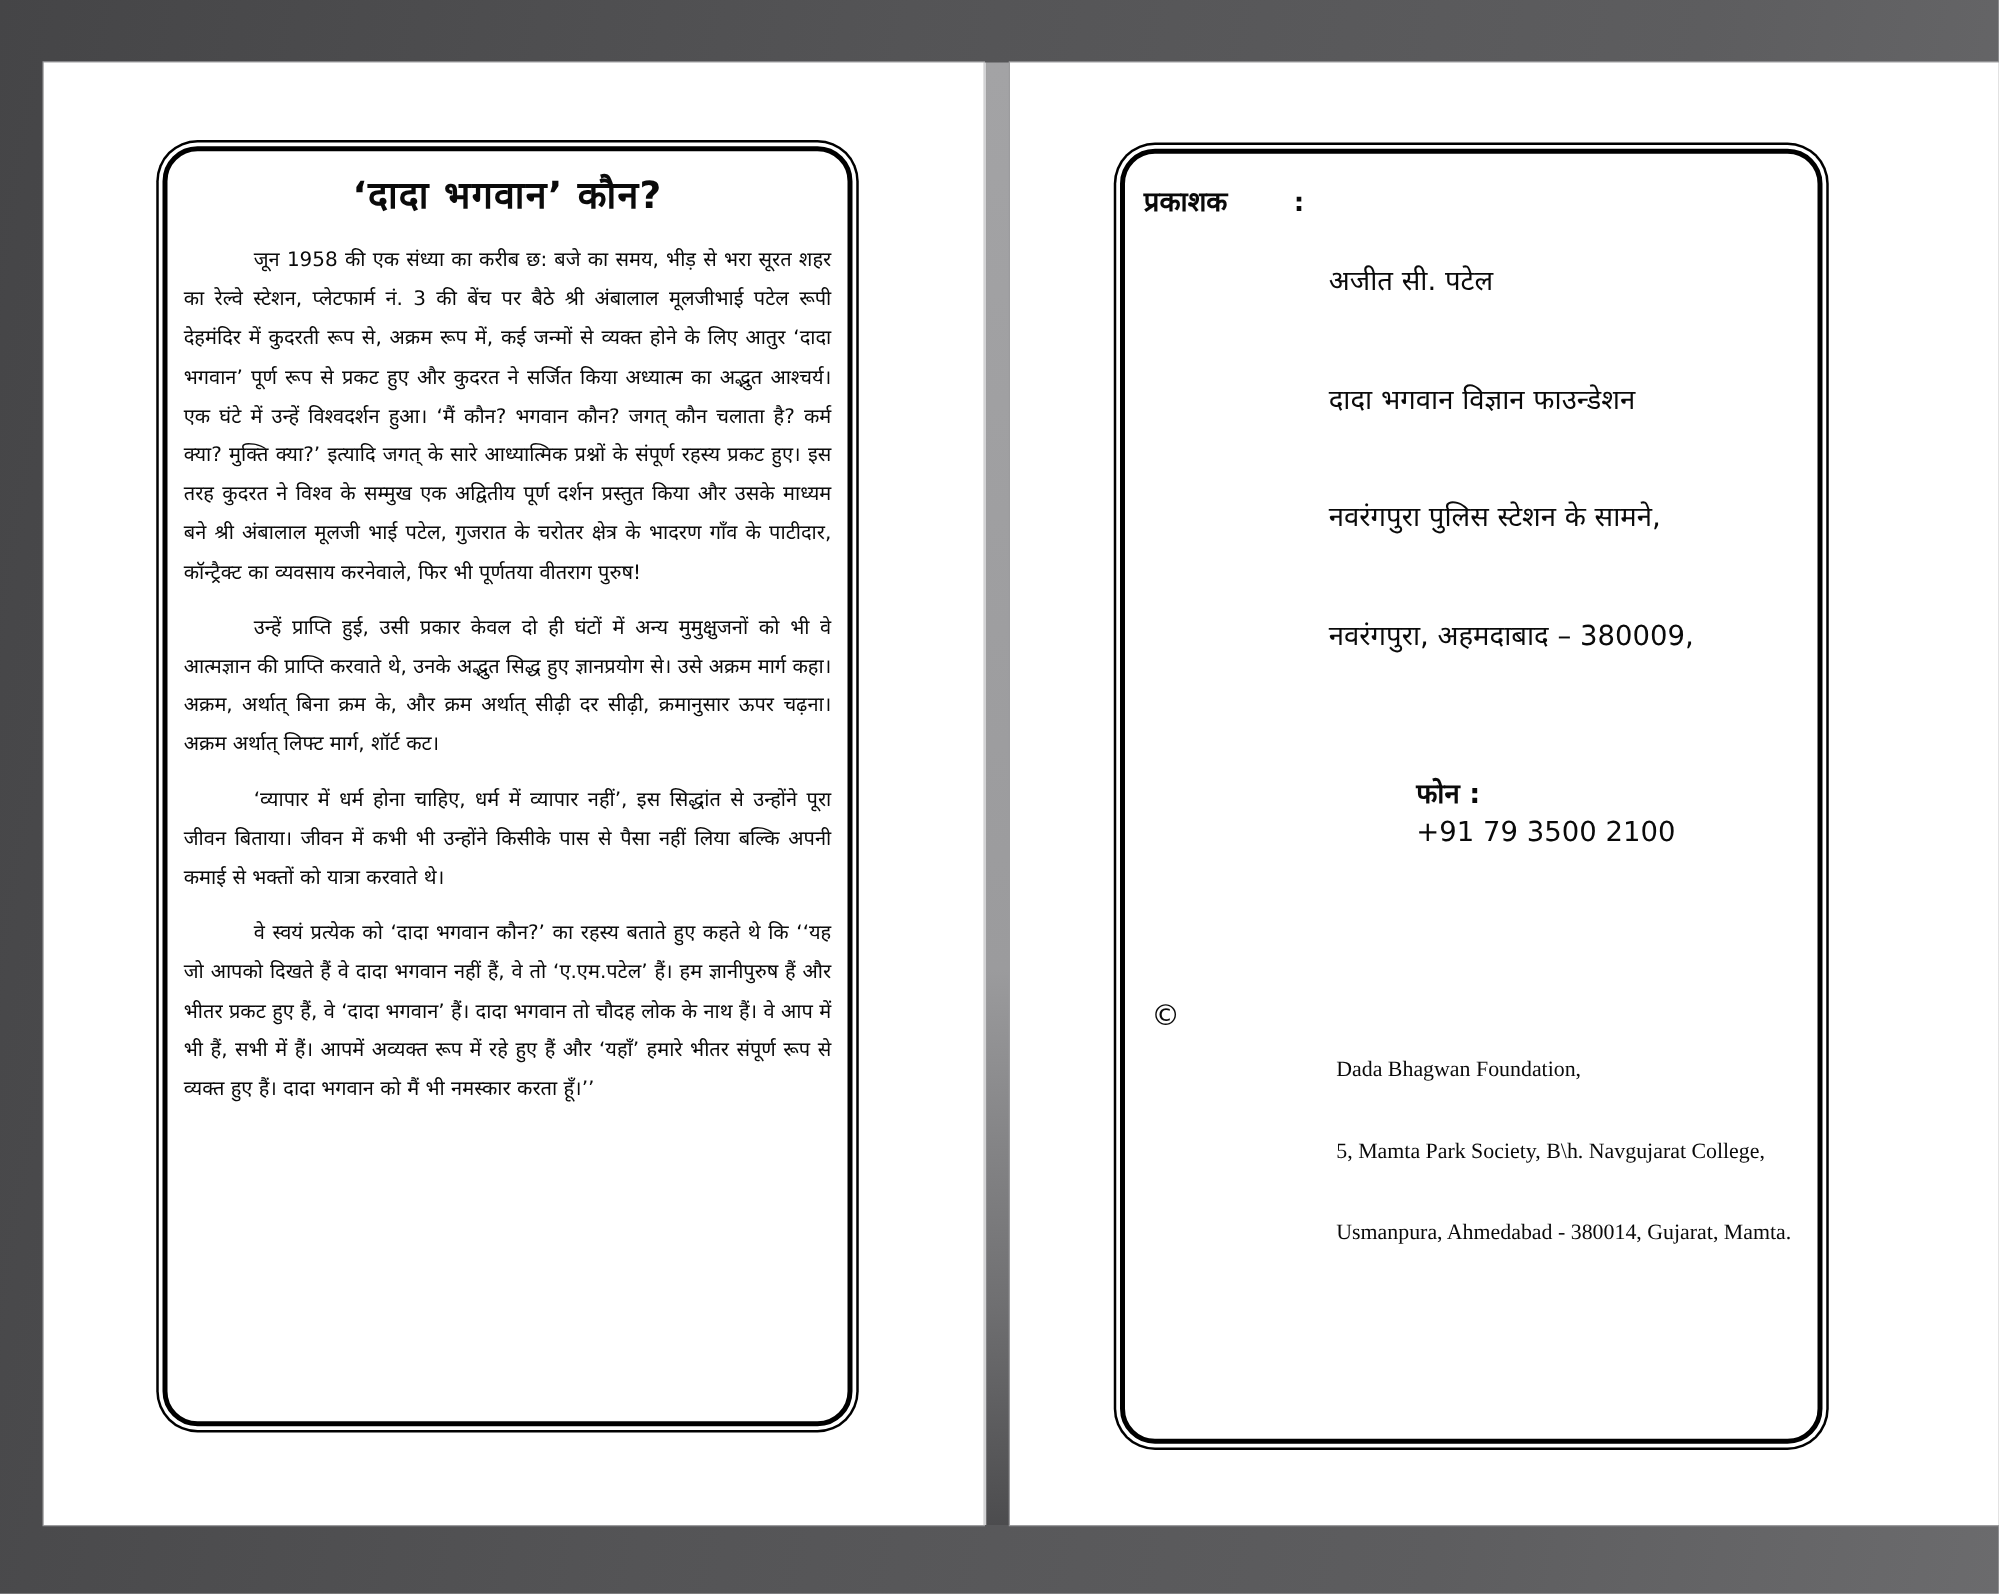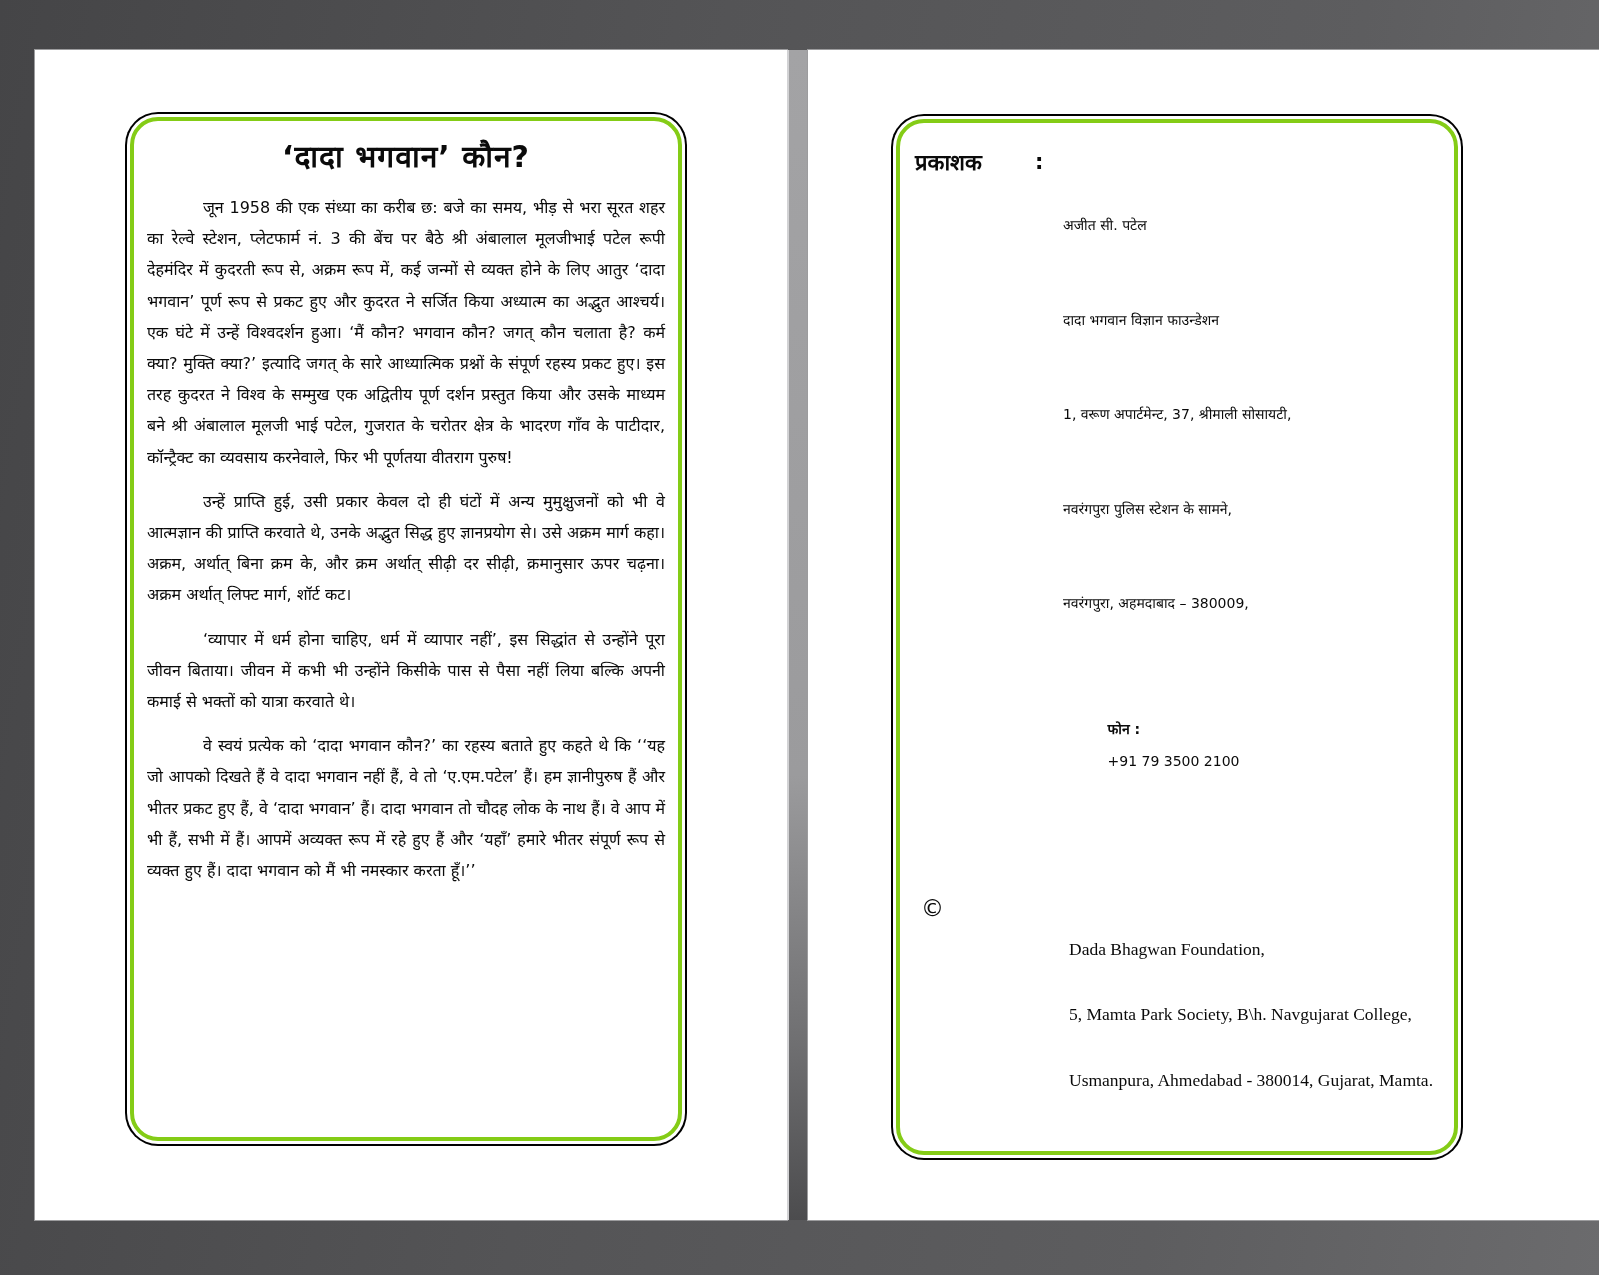--- a/index.html
+++ b/index.html
@@ -10,21 +10,21 @@
   }
   .page{position:absolute;top:50px;height:1170px;background:#ffffff;box-shadow:0 0 0 1px #9c9c9e;}
   #left-page{left:35px;width:752px;}
   #right-page{left:808px;width:755px;padding-left:48px;}
   #gutter{
     position:absolute;left:787px;top:50px;width:21px;height:1170px;
     background:linear-gradient(180deg,#a3a3a5 0%,#9b9b9d 62%,#6f6f71 85%,#4c4c4e 100%);
     border-left:2px solid #d2d2d4;
   }
   .frame{
-    position:absolute;background:#fff;border:4px solid #84cc16;border-radius:28px;
+    position:absolute;background:#fff;border:4px solid #000000;border-radius:28px;
     box-shadow:0 0 0 3px #ffffff,0 0 0 5px #000000;
     box-sizing:border-box;
   }
   #left-frame{left:95px;top:67px;width:552px;height:1024px;padding:10px 13px 0 13px;}
   #right-frame{left:88px;top:69px;width:562px;height:1036px;padding:24px 15px 0 15px;}
 
   
   .doc-title{
     text-align:center;font-weight:bold;font-size:30px;line-height:44px;margin-top:4px;
     letter-spacing:1px;
@@ -32,21 +32,21 @@
   .para{
     font-size:16px;line-height:31.2px;text-align:justify;text-indent:56px;
     margin:13px 0 0 0;
   }
   .para:first-of-type{margin-top:16px;}
 
   
   .row{display:flex;align-items:flex-start;}
   .lbl{flex:0 0 120px;font-weight:bold;font-size:22px;line-height:31px;white-space:nowrap;}
   .col{flex:0 0 28px;font-weight:bold;font-size:21px;line-height:31px;text-align:left;}
-  .val{flex:1 1 auto;font-size:14px;line-height:31.5px;white-space:pre-wrap;}
+  .val{flex:1 1 auto;font-size:22px;line-height:31.5px;white-space:pre-wrap;}
   .val .line{min-height:31.5px;}
   .latin{font-size:17.5px;line-height:21.8px;}
   .latin .line{min-height:21.8px;font-family:Liberation Serif, serif;}
   .copy-sym{flex:0 0 148px;font-size:23px;line-height:24px;padding-left:6px;}
   .b{font-weight:bold;}
   #copyright-block{margin-top:24px;}
 </style>
 </head>
 <body>
 
@@ -64,21 +64,20 @@
 
 <div class="page" id="right-page">
   <div class="frame" id="right-frame">
 
     <div class="row" id="publisher-row">
       <div class="lbl">प्रकाशक</div>
       <div class="col">:</div>
       <div class="val">
         <div class="line">अजीत सी. पटेल</div>
         <div class="line">दादा भगवान विज्ञान फाउन्डेशन</div>
-        <div class="line">1, वरूण अपार्टमेन्ट, 37, श्रीमाली सोसायटी,</div>
         <div class="line">नवरंगपुरा पुलिस स्टेशन के सामने,</div>
         <div class="line">नवरंगपुरा, अहमदाबाद – 380009,</div>
         <div class="line">
           <span class="b">फोन :</span> 
           <span>+91 79 3500 2100</span>
         </div>
       </div>
     </div>
 
     <div class="row" id="copyright-block">

